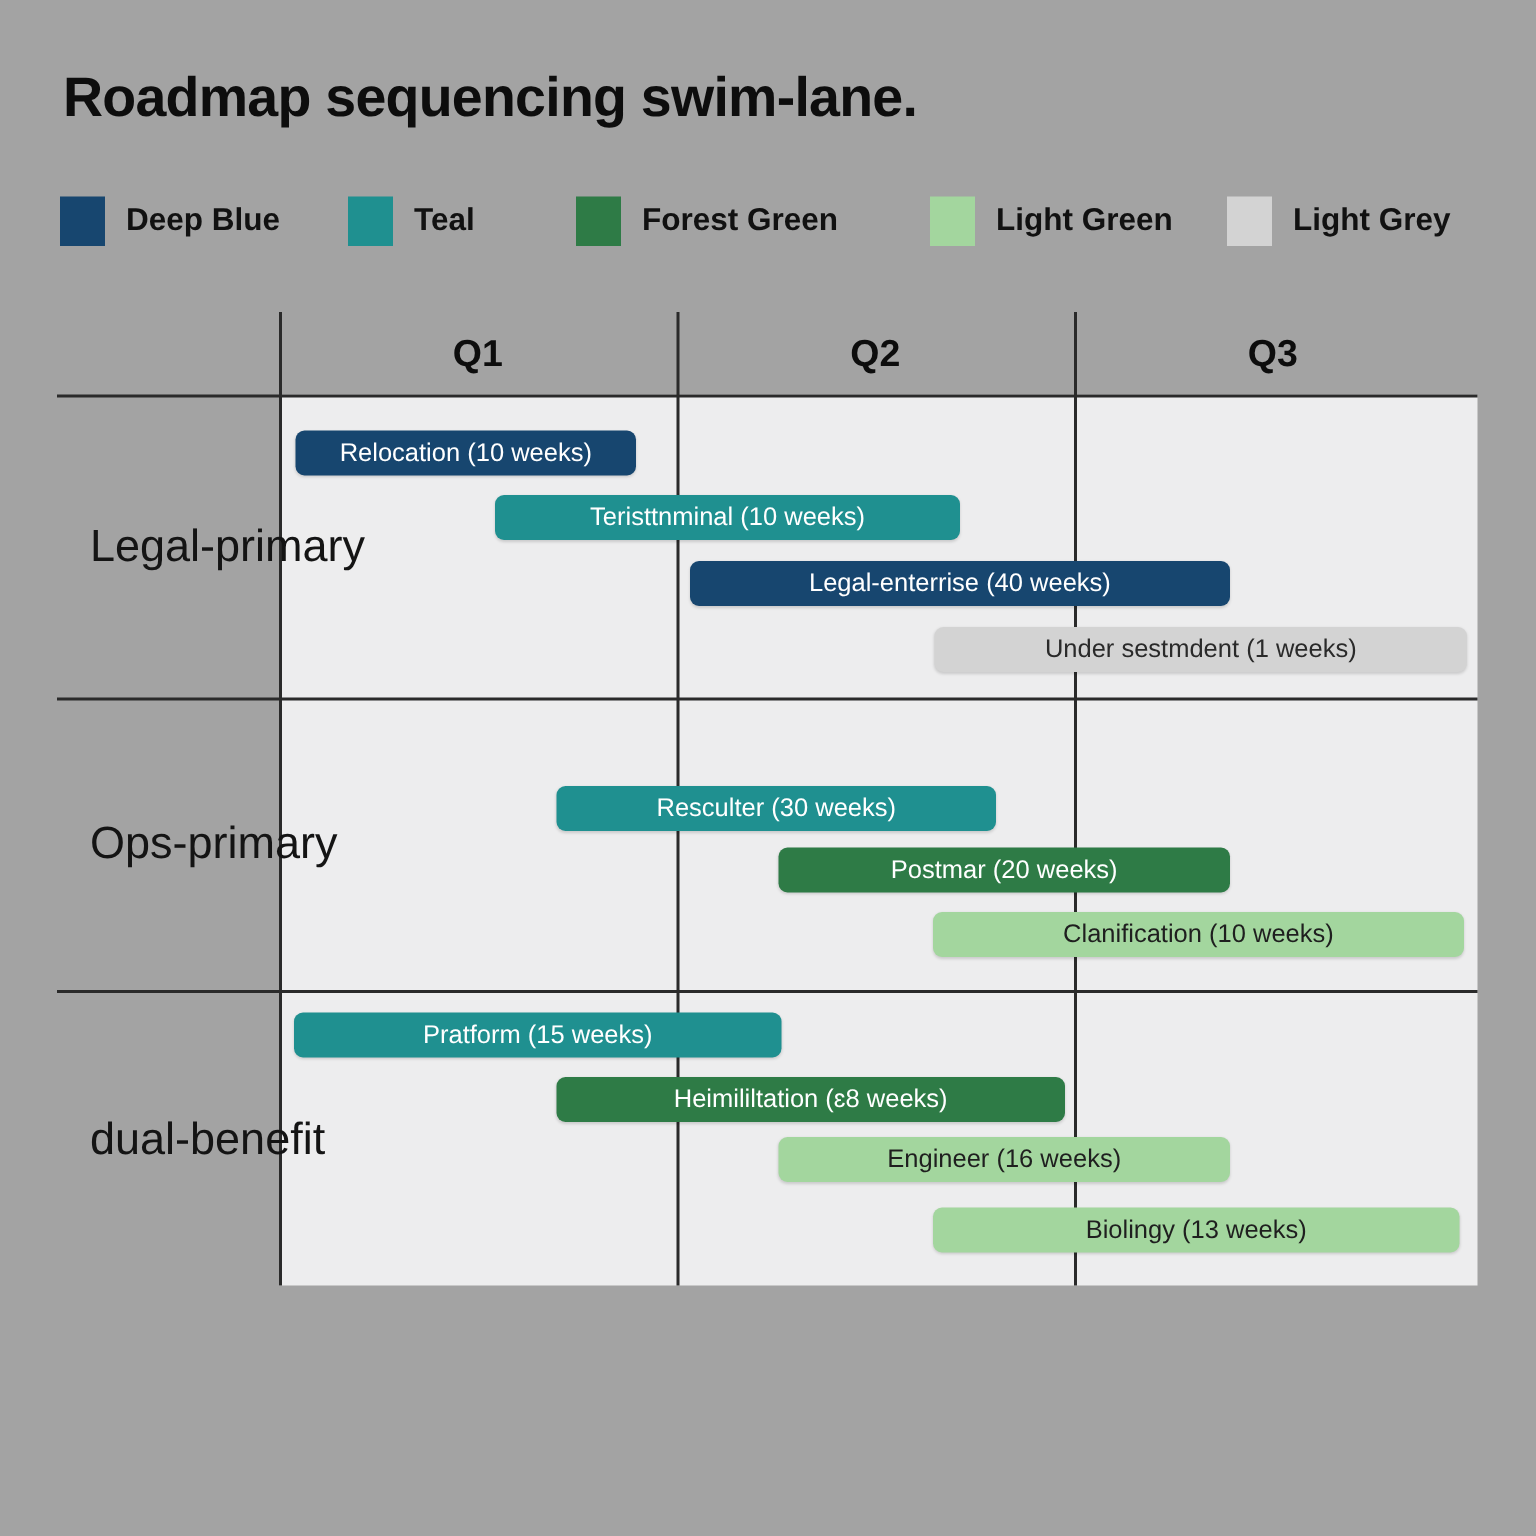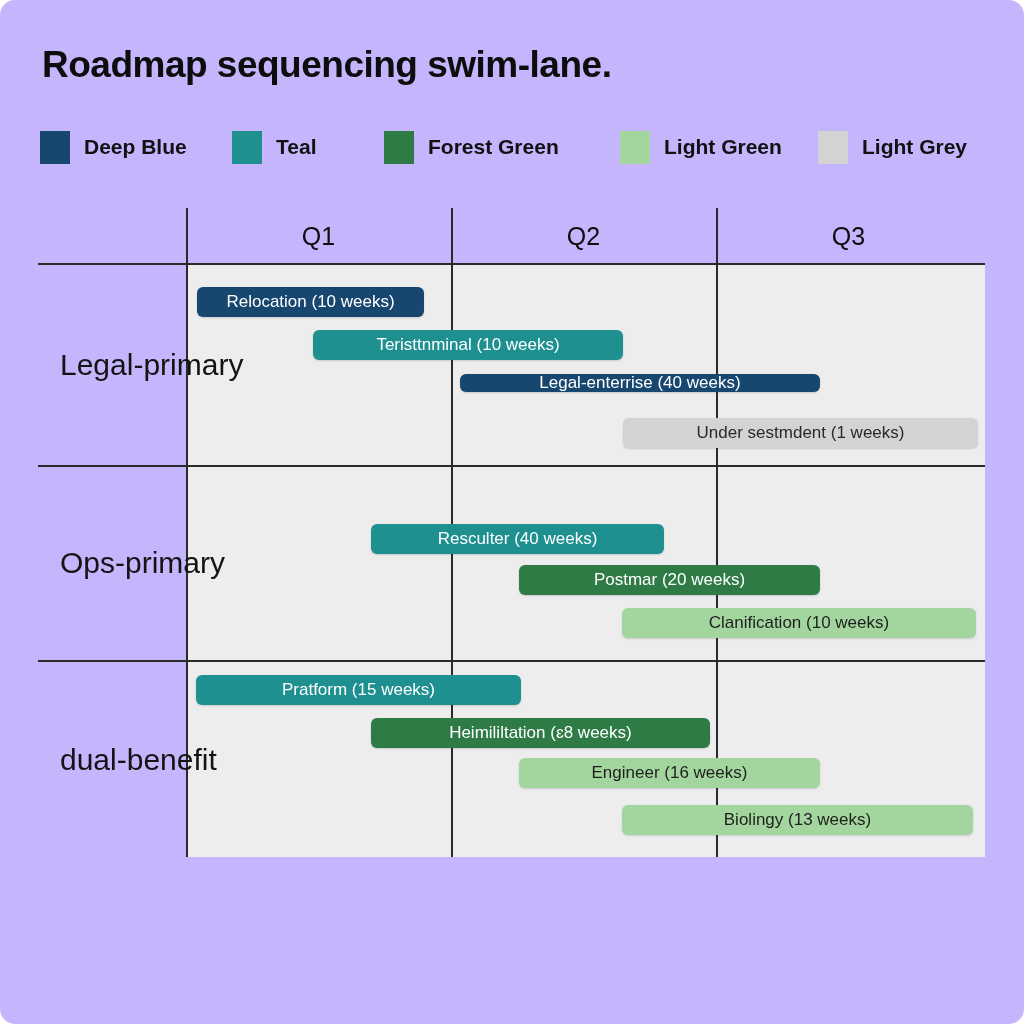--- a/index.html
+++ b/index.html
@@ -1,33 +1,33 @@
 <!DOCTYPE html>
 <html><head>
 <meta charset="utf-8">
 <style>
   html,body{margin:0;padding:0;background:#ffffff;}
   .page{
-    position:relative;width:1024px;height:1024px;background:#c4b5fd;
-    font-family:"Liberation Sans", sans-serif;overflow:hidden;border-radius:15px;
+    position:relative;width:1024px;height:1024px;background:#a3a3a3;
+    font-family:"Liberation Sans", sans-serif;overflow:hidden;
   }
   .title{
     position:absolute;left:42px;top:44px;
     font-size:37px;font-weight:bold;color:#0d0d0d;letter-spacing:-0.5px;
   }
   .legend-item{position:absolute;top:130px;height:34px;display:flex;align-items:center;font-weight:bold;}
   .legend-swatch{width:30px;height:33px;flex:0 0 30px;}
   .legend-label{margin-left:14px;font-size:21px;color:#111;white-space:nowrap;}
   .chart{position:absolute;inset:0;}
   .plot-bg{position:absolute;background:#EDEDEE;}
   .vline{position:absolute;width:2px;background:#2a2a2a;}
   .hline{position:absolute;height:2px;background:#2a2a2a;}
   .col-header{
     position:absolute;transform:translateX(-50%);
-    font-size:25px;font-weight:normal;color:#0d0d0d;white-space:nowrap;
+    font-size:25px;font-weight:bold;color:#0d0d0d;white-space:nowrap;
   }
   .lane-label{
     position:absolute;left:60px;transform:translateY(-50%);
     font-size:30px;color:#141414;white-space:nowrap;
   }
   .task-bar{
     position:absolute;height:30px;border-radius:6px;
     display:flex;align-items:center;justify-content:center;
     font-size:17px;white-space:nowrap;overflow:hidden;
     box-shadow:0 1px 2px rgba(0,0,0,0.15);
@@ -68,32 +68,32 @@
       <div class="hline" style="top: 263px; left: 38px; width: 947px;"></div>
       <div class="hline" style="top: 465px; left: 38px; width: 947px;"></div>
       <div class="hline" style="top: 660px; left: 38px; width: 947px;"></div>
       <div class="col-header" style="left: 318.5px; top: 222px;">Q1</div>
       <div class="col-header" style="left: 583.5px; top: 222px;">Q2</div>
       <div class="col-header" style="left: 848.5px; top: 222px;">Q3</div>
       <div class="lane-label" style="top: 365px;">Legal-primary</div>
       <div class="task-bar" style="left: 196.6px; width: 227.9px; top: 287px; height: 30px; background: rgb(23, 70, 111); color: rgb(255, 255, 255);">
         <span>Relocation (10 weeks)</span>
       </div>
-      <div class="task-bar" style="left: 313px; width: 310.05px; top: 330px; height: 30px; background: rgb(31, 144, 144); color: rgb(255, 255, 255);">
+      <div class="task-bar" style="left: 330px; width: 310.05px; top: 330px; height: 30px; background: rgb(31, 144, 144); color: rgb(255, 255, 255);">
         <span>Teristtnminal (10 weeks)</span>
       </div>
-      <div class="task-bar" style="left: 460.01px; width: 359.87px; top: 374px; height: 18px; background: rgb(23, 70, 111); color: rgb(255, 255, 255); align-items: center;">
+      <div class="task-bar" style="left: 460.01px; width: 359.87px; top: 374px; height: 30px; background: rgb(23, 70, 111); color: rgb(255, 255, 255); align-items: center;">
         <span>Legal-enterrise (40 weeks)</span>
       </div>
       <div class="task-bar" style="left: 622.985px; width: 355.1px; top: 418px; height: 30px; background: rgb(211, 211, 211); color: rgb(42, 42, 42);">
         <span>Under sestmdent (1 weeks)</span>
       </div>
       <div class="lane-label" style="top: 563px;">Ops-primary</div>
       <div class="task-bar" style="left: 370.97px; width: 293.09px; top: 524px; height: 30px; background: rgb(31, 144, 144); color: rgb(255, 255, 255);">
-        <span>Resculter (40 weeks)</span>
+        <span>Resculter (30 weeks)</span>
       </div>
       <div class="task-bar" style="left: 519.105px; width: 300.775px; top: 565px; height: 30px; background: rgb(46, 123, 70); color: rgb(255, 255, 255);">
         <span>Postmar (20 weeks)</span>
       </div>
       <div class="task-bar" style="left: 621.925px; width: 354.04px; top: 608px; height: 30px; background: rgb(163, 214, 158); color: rgb(31, 31, 31);">
         <span>Clanification (10 weeks)</span>
       </div>
       <div class="lane-label" style="top: 760px;">dual-benefit</div>
       <div class="task-bar" style="left: 196.07px; width: 324.89px; top: 675px; height: 30px; background: rgb(31, 144, 144); color: rgb(255, 255, 255);">
         <span>Pratform (15 weeks)</span>

